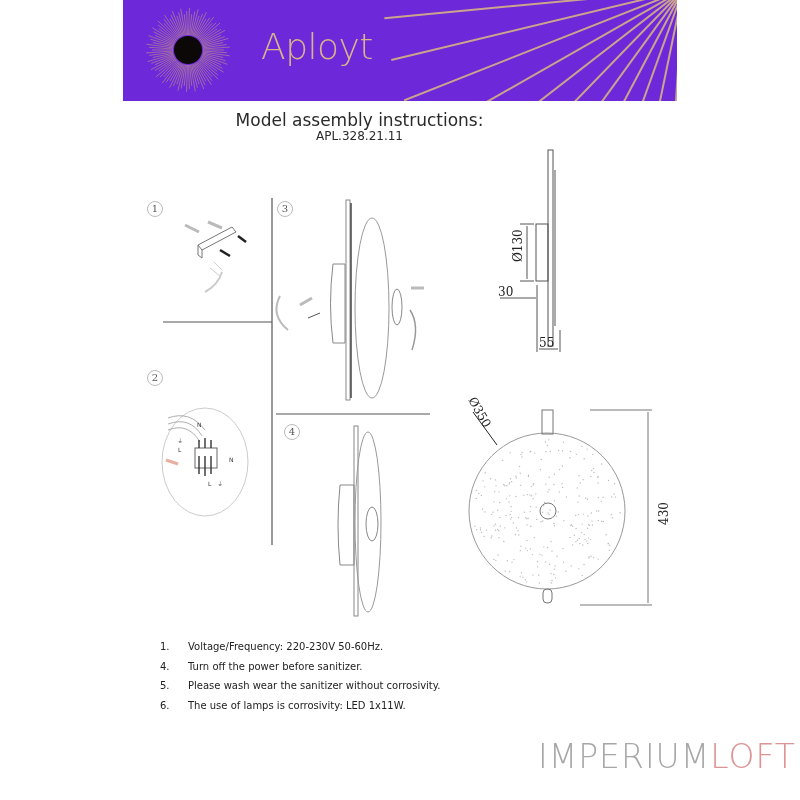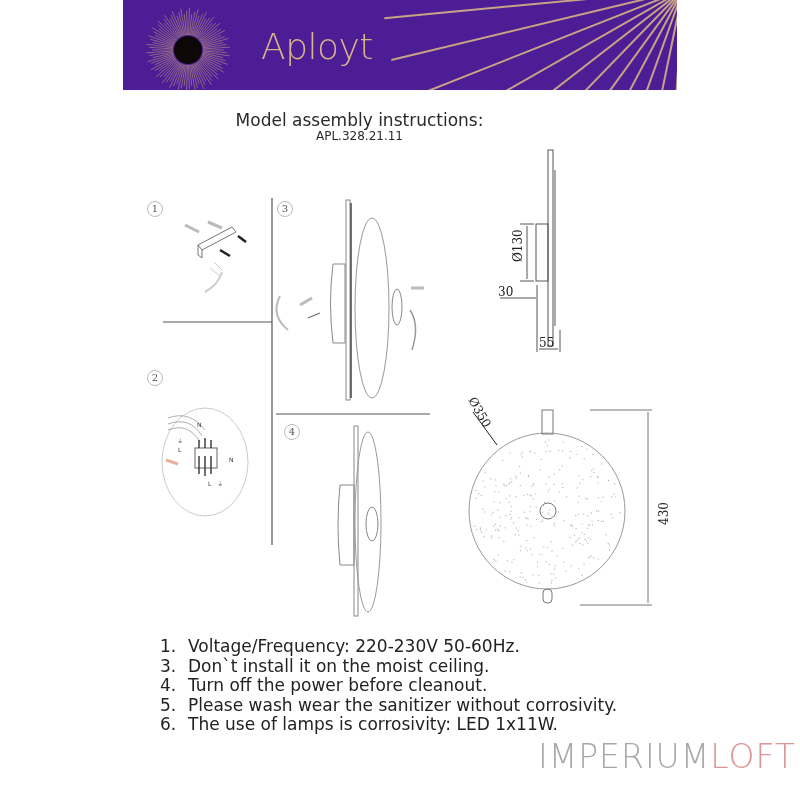--- a/index.html
+++ b/index.html
@@ -1,27 +1,27 @@
 <!DOCTYPE html>
 <html><head>
   <meta charset="utf-8">
   <style>
     html, body { margin:0; padding:0; }
     body { width:800px; height:800px; background:#ffffff; position:relative; overflow:hidden;
            font-family:"DejaVu Sans", sans-serif; color:#222; }
-    .banner { position:absolute; left:123px; top:0; width:554px; height:90px; background:#4c1d95; overflow:hidden; }
+    .banner { position:absolute; left:123px; top:0; width:554px; height:101px; background:#6d28d9; overflow:hidden; }
     .brand { position:absolute; left:138px; top:26px; font-family:"DejaVu Sans", sans-serif; font-weight:200;
              font-size:36px; color:#d9b48a; letter-spacing:-0.5px; }
     .title { position:absolute; left:0; width:719px; text-align:center; font-size:17px; color:#2a2a2a; }
     .t1 { top:110px; }
     .t2 { top:129px; font-size:12px; }
     .step-num { position:absolute; width:14px; height:14px; border:1px solid #bbb; border-radius:50%;
                 font-family:"DejaVu Serif", serif; font-size:10px; line-height:14px; text-align:center; color:#555; background:#fff; }
     .instructions { position:absolute; left:160px; top:637px; margin:0; padding:0; list-style:none; }
-    .instructions li { font-size:17px; line-height:19.6px; color:#222; white-space:nowrap; }
+    .instructions li { font-size:10px; line-height:19.6px; color:#222; white-space:nowrap; }
     .instructions .num { display:inline-block; width:28px; }
     .watermark { position:absolute; left:538px; top:737px; font-size:33px; letter-spacing:1px; font-weight:300; }
     .wm1 { color:rgba(130,130,130,0.7); }
     .wm2 { color:rgba(214,130,130,0.85); }
     svg { position:absolute; left:0; top:0; }
   </style>
 </head>
 <body>
 
 <div class="banner">
@@ -494,19 +494,18 @@
   <text x="668" y="525" font-size="12" font-family="DejaVu Serif, serif" fill="#222" transform="rotate(-90 668 525)">430</text>
 </svg>
 
 <div class="step-num" style="left:147px;top:201px;">1</div>
 <div class="step-num" style="left:147px;top:370px;">2</div>
 <div class="step-num" style="left:277px;top:201px;">3</div>
 <div class="step-num" style="left:284px;top:424px;">4</div>
 
 <ul class="instructions">
   <li><span class="num">1.</span><span>Voltage/Frequency: 220-230V 50-60Hz.</span></li>
-  <li><span class="num">3.</span><span>Don`t install it on the moist ceiling.</span></li>
-  <li><span class="num">4.</span><span>Turn off the power before cleanout.</span></li>
+  <li><span class="num">4.</span><span>Turn off the power before sanitizer.</span></li>
   <li><span class="num">5.</span><span>Please wash wear the sanitizer without corrosivity.</span></li>
   <li><span class="num">6.</span><span>The use of lamps is corrosivity: LED 1x11W.</span></li>
 </ul>
 
 <div class="watermark"><span class="wm1">IMPERIUM</span><span class="wm2">LOFT</span></div>
 
 </body></html>

